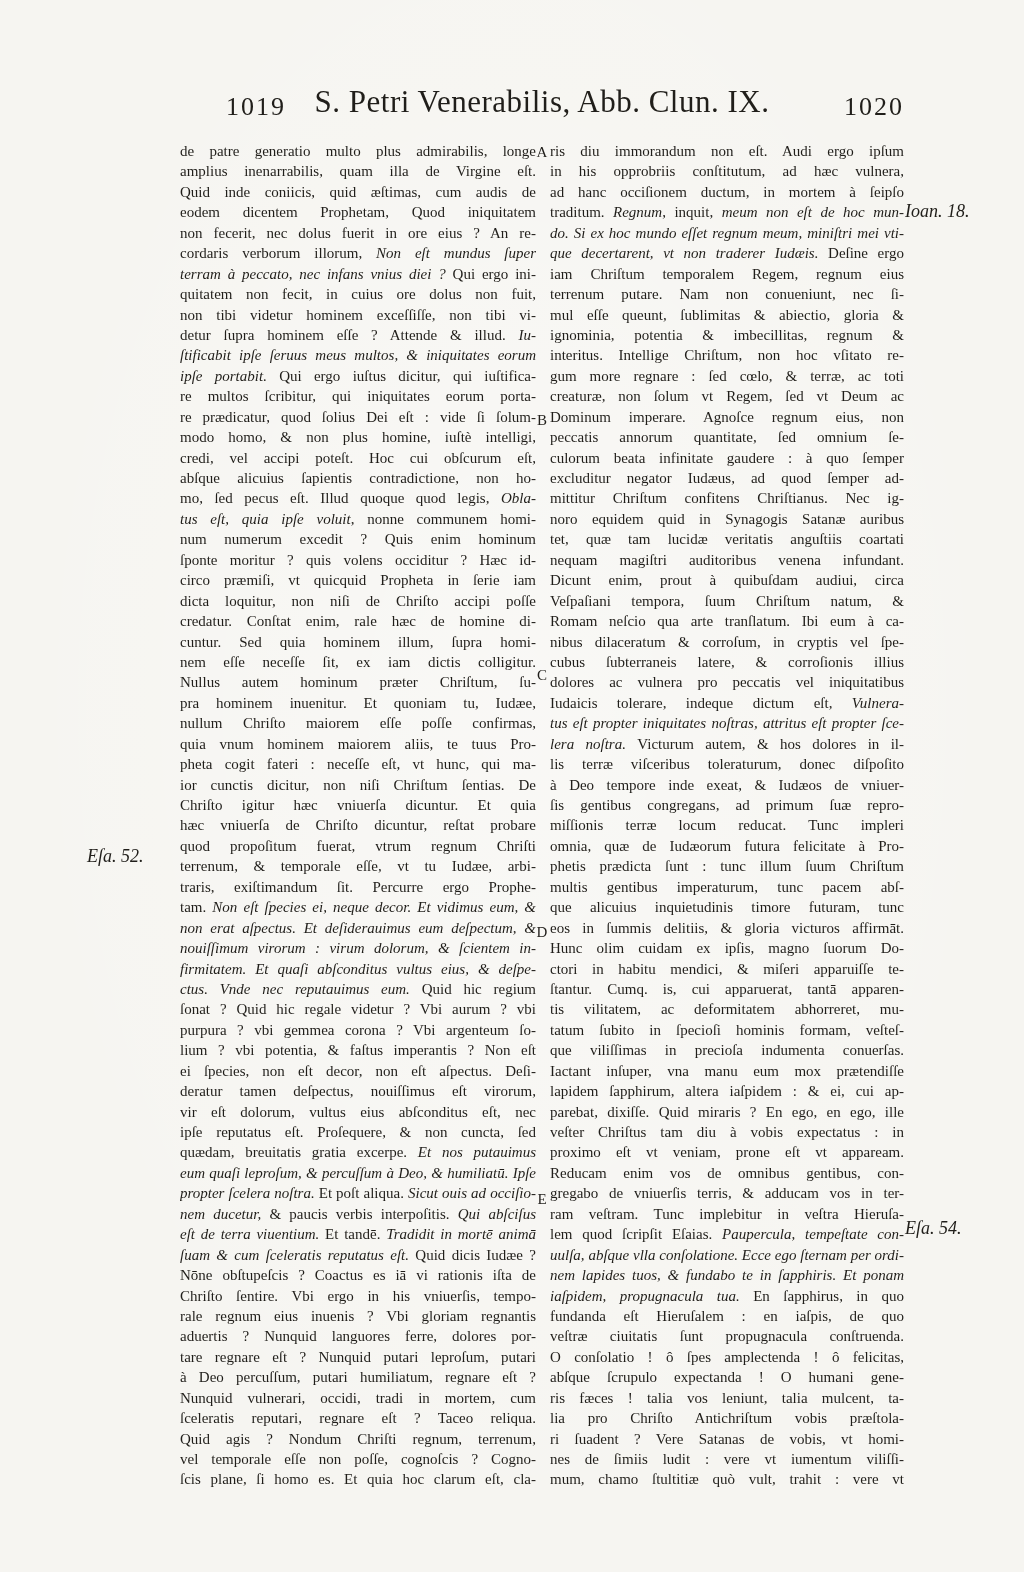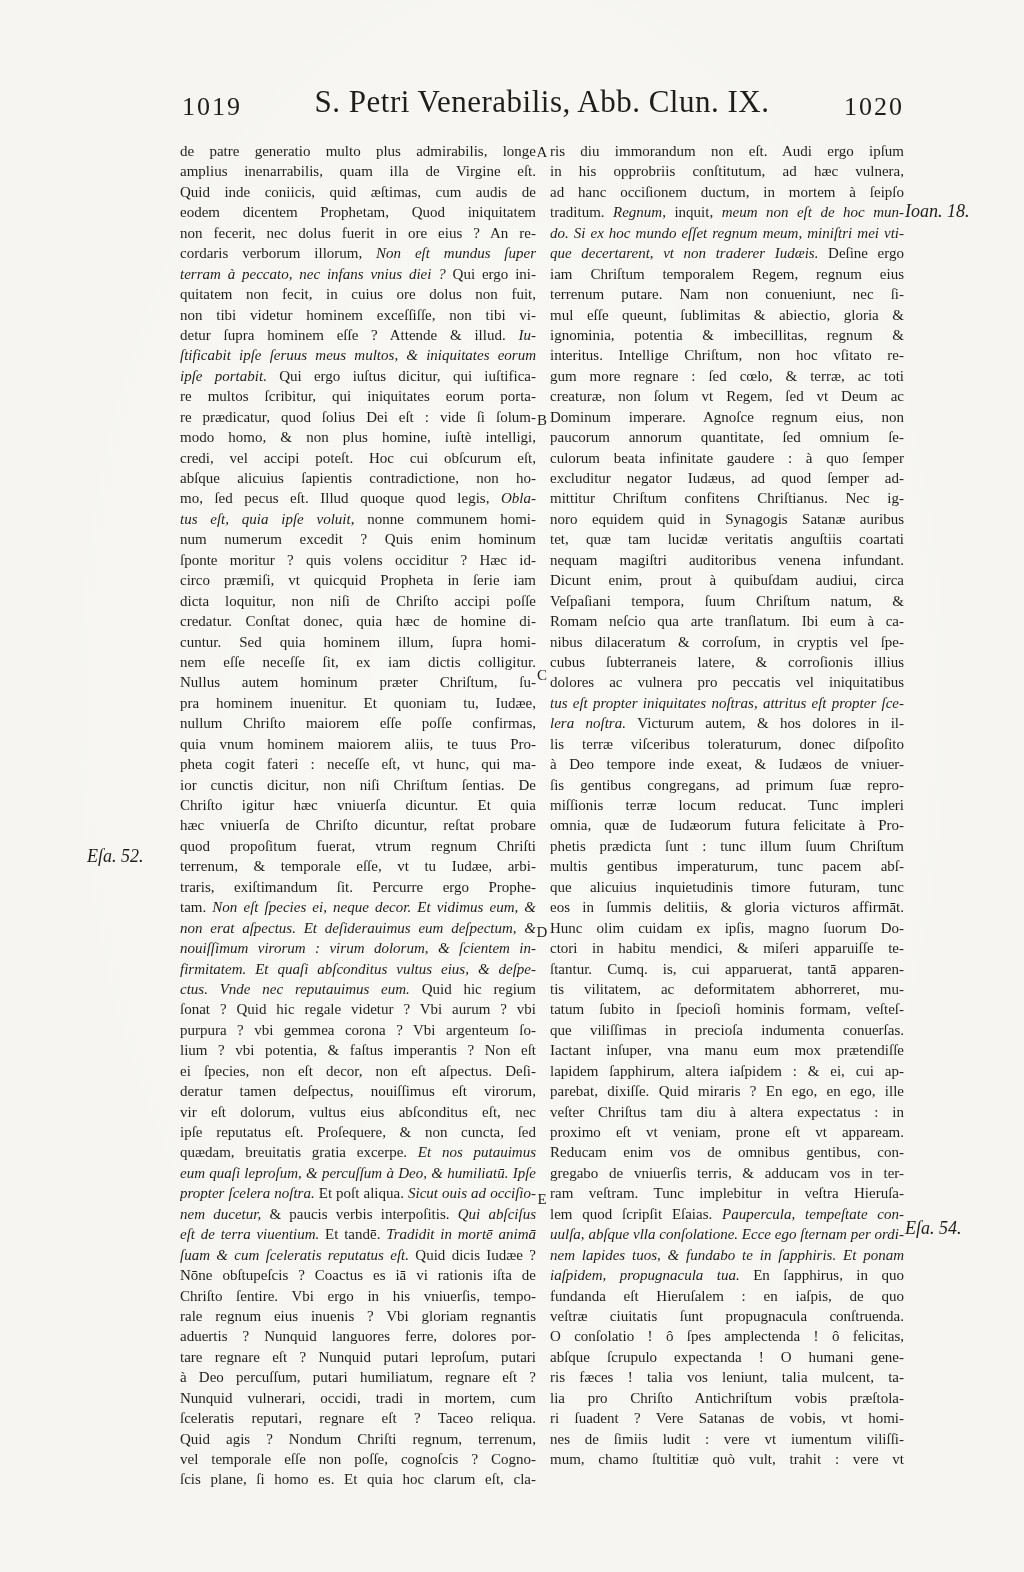--- a/index.html
+++ b/index.html
@@ -1,21 +1,21 @@
 <!DOCTYPE html>
 <html><head>
 <meta charset="utf-8">
 <style>
   html,body{margin:0;padding:0;}
   body{width:1024px;height:1572px;font-family:"Liberation Serif","DejaVu Serif",serif;}
   #page{position:relative;width:1024px;height:1572px;overflow:hidden;
         background:radial-gradient(ellipse at 50% 45%, rgba(255,255,255,.35), rgba(0,0,0,0) 70%);
   }
   .header{position:absolute;left:180px;top:84px;width:724px;height:46px;}
-  .pnum{position:absolute;top:8px;font-size:26px;letter-spacing:2px;}
+  .pnum{position:absolute;top:8px;font-size:26px;letter-spacing:2px;margin-left:44px;}
   .pnum.l{left:2px;}
   .pnum.r{right:0px;}
   .rtitle{position:absolute;left:0;top:0;width:100%;text-align:center;font-size:31px;letter-spacing:0.5px;white-space:nowrap;}
   .col{position:absolute;top:141px;font-size:15px;}
   #colL{left:180px;width:356px;}
   #colR{left:550px;width:354px;}
   .line{height:20.45px;line-height:20.45px;text-align:justify;text-align-last:justify;overflow:hidden;}
   .it{font-style:italic;}
   .gmark{position:absolute;left:531px;width:22px;text-align:center;font-size:15px;}
   .note{position:absolute;font-style:italic;font-size:18px;white-space:nowrap;}
@@ -48,21 +48,21 @@
       <div class="line"><span>re prædicatur, quod ſolius Dei eſt : vide ſi ſolum-</span></div>
       <div class="line"><span>modo homo, &amp; non plus homine, iuſtè intelligi,</span></div>
       <div class="line"><span>credi, vel accipi poteſt. Hoc cui obſcurum eſt,</span></div>
       <div class="line"><span>abſque alicuius ſapientis contradictione, non ho-</span></div>
       <div class="line"><span>mo, ſed pecus eſt. Illud quoque quod legis, </span><span class="it">Obla-</span></div>
       <div class="line"><span class="it">tus eſt, quia ipſe voluit</span><span>, nonne communem homi-</span></div>
       <div class="line"><span>num numerum excedit ? Quis enim hominum</span></div>
       <div class="line"><span>ſponte moritur ? quis volens occiditur ? Hæc id-</span></div>
       <div class="line"><span>circo præmiſi, vt quicquid Propheta in ſerie iam</span></div>
       <div class="line"><span>dicta loquitur, non niſi de Chriſto accipi poſſe</span></div>
-      <div class="line"><span>credatur. Conſtat donec, quia hæc de homine di-</span></div>
+      <div class="line"><span>credatur. Conſtat enim, rale hæc de homine di-</span></div>
       <div class="line"><span>cuntur. Sed quia hominem illum, ſupra homi-</span></div>
       <div class="line"><span>nem eſſe neceſſe ſit, ex iam dictis colligitur.</span></div>
       <div class="line"><span>Nullus autem hominum præter Chriſtum, ſu-</span></div>
       <div class="line"><span>pra hominem inuenitur. Et quoniam tu, Iudæe,</span></div>
       <div class="line"><span>nullum Chriſto maiorem eſſe poſſe confirmas,</span></div>
       <div class="line"><span>quia vnum hominem maiorem aliis, te tuus Pro-</span></div>
       <div class="line"><span>pheta cogit fateri : neceſſe eſt, vt hunc, qui ma-</span></div>
       <div class="line"><span>ior cunctis dicitur, non niſi Chriſtum ſentias. De</span></div>
       <div class="line"><span>Chriſto igitur hæc vniuerſa dicuntur. Et quia</span></div>
       <div class="line"><span>hæc vniuerſa de Chriſto dicuntur, reſtat probare</span></div>
@@ -107,54 +107,55 @@
       <div class="line"><span class="it">do. Si ex hoc mundo eſſet regnum meum, miniſtri mei vti-</span></div>
       <div class="line"><span class="it">que decertarent, vt non traderer Iudæis. </span><span>Deſine ergo</span></div>
       <div class="line"><span>iam Chriſtum temporalem Regem, regnum eius</span></div>
       <div class="line"><span>terrenum putare. Nam non conueniunt, nec ſi-</span></div>
       <div class="line"><span>mul eſſe queunt, ſublimitas &amp; abiectio, gloria &amp;</span></div>
       <div class="line"><span>ignominia, potentia &amp; imbecillitas, regnum &amp;</span></div>
       <div class="line"><span>interitus. Intellige Chriſtum, non hoc vſitato re-</span></div>
       <div class="line"><span>gum more regnare : ſed cœlo, &amp; terræ, ac toti</span></div>
       <div class="line"><span>creaturæ, non ſolum vt Regem, ſed vt Deum ac</span></div>
       <div class="line"><span>Dominum imperare. Agnoſce regnum eius, non</span></div>
-      <div class="line"><span>paucorum annorum quantitate, ſed omnium ſe-</span></div>
+      <div class="line"><span>peccatis annorum quantitate, ſed omnium ſe-</span></div>
       <div class="line"><span>culorum beata infinitate gaudere : à quo ſemper</span></div>
       <div class="line"><span>excluditur negator Iudæus, ad quod ſemper ad-</span></div>
       <div class="line"><span>mittitur Chriſtum confitens Chriſtianus. Nec ig-</span></div>
       <div class="line"><span>noro equidem quid in Synagogis Satanæ auribus</span></div>
       <div class="line"><span>tet, quæ tam lucidæ veritatis anguſtiis coartati</span></div>
       <div class="line"><span>nequam magiſtri auditoribus venena infundant.</span></div>
       <div class="line"><span>Dicunt enim, prout à quibuſdam audiui, circa</span></div>
       <div class="line"><span>Veſpaſiani tempora, ſuum Chriſtum natum, &amp;</span></div>
       <div class="line"><span>Romam neſcio qua arte tranſlatum. Ibi eum à ca-</span></div>
       <div class="line"><span>nibus dilaceratum &amp; corroſum, in cryptis vel ſpe-</span></div>
       <div class="line"><span>cubus ſubterraneis latere, &amp; corroſionis illius</span></div>
       <div class="line"><span>dolores ac vulnera pro peccatis vel iniquitatibus</span></div>
+      <div class="line"><span>Iudaicis tolerare, indeque dictum eſt, </span><span class="it">Vulnera-</span></div>
       <div class="line"><span class="it">tus eſt propter iniquitates noſtras, attritus eſt propter ſce-</span></div>
       <div class="line"><span class="it">lera noſtra. </span><span>Victurum autem, &amp; hos dolores in il-</span></div>
       <div class="line"><span>lis terræ viſceribus toleraturum, donec diſpoſito</span></div>
       <div class="line"><span>à Deo tempore inde exeat, &amp; Iudæos de vniuer-</span></div>
       <div class="line"><span>ſis gentibus congregans, ad primum ſuæ repro-</span></div>
       <div class="line"><span>miſſionis terræ locum reducat. Tunc impleri</span></div>
       <div class="line"><span>omnia, quæ de Iudæorum futura felicitate à Pro-</span></div>
       <div class="line"><span>phetis prædicta ſunt : tunc illum ſuum Chriſtum</span></div>
       <div class="line"><span>multis gentibus imperaturum, tunc pacem abſ-</span></div>
       <div class="line"><span>que alicuius inquietudinis timore futuram, tunc</span></div>
       <div class="line"><span>eos in ſummis delitiis, &amp; gloria victuros affirmāt.</span></div>
       <div class="line"><span>Hunc olim cuidam ex ipſis, magno ſuorum Do-</span></div>
       <div class="line"><span>ctori in habitu mendici, &amp; miſeri apparuiſſe te-</span></div>
       <div class="line"><span>ſtantur. Cumq. is, cui apparuerat, tantā apparen-</span></div>
       <div class="line"><span>tis vilitatem, ac deformitatem abhorreret, mu-</span></div>
       <div class="line"><span>tatum ſubito in ſpecioſi hominis formam, veſteſ-</span></div>
       <div class="line"><span>que viliſſimas in precioſa indumenta conuerſas.</span></div>
       <div class="line"><span>Iactant inſuper, vna manu eum mox prætendiſſe</span></div>
       <div class="line"><span>lapidem ſapphirum, altera iaſpidem : &amp; ei, cui ap-</span></div>
       <div class="line"><span>parebat, dixiſſe. Quid miraris ? En ego, en ego, ille</span></div>
-      <div class="line"><span>veſter Chriſtus tam diu à altera expectatus : in</span></div>
+      <div class="line"><span>veſter Chriſtus tam diu à vobis expectatus : in</span></div>
       <div class="line"><span>proximo eſt vt veniam, prone eſt vt appaream.</span></div>
       <div class="line"><span>Reducam enim vos de omnibus gentibus, con-</span></div>
       <div class="line"><span>gregabo de vniuerſis terris, &amp; adducam vos in ter-</span></div>
       <div class="line"><span>ram veſtram. Tunc implebitur in veſtra Hieruſa-</span></div>
       <div class="line"><span>lem quod ſcripſit Eſaias. </span><span class="it">Paupercula, tempeſtate con-</span></div>
       <div class="line"><span class="it">uulſa, abſque vlla conſolatione. Ecce ego ſternam per ordi-</span></div>
       <div class="line"><span class="it">nem lapides tuos, &amp; fundabo te in ſapphiris. Et ponam</span></div>
       <div class="line"><span class="it">iaſpidem, propugnacula tua. </span><span>En ſapphirus, in quo</span></div>
       <div class="line"><span>fundanda eſt Hieruſalem : en iaſpis, de quo</span></div>
       <div class="line"><span>veſtræ ciuitatis ſunt propugnacula conſtruenda.</span></div>

